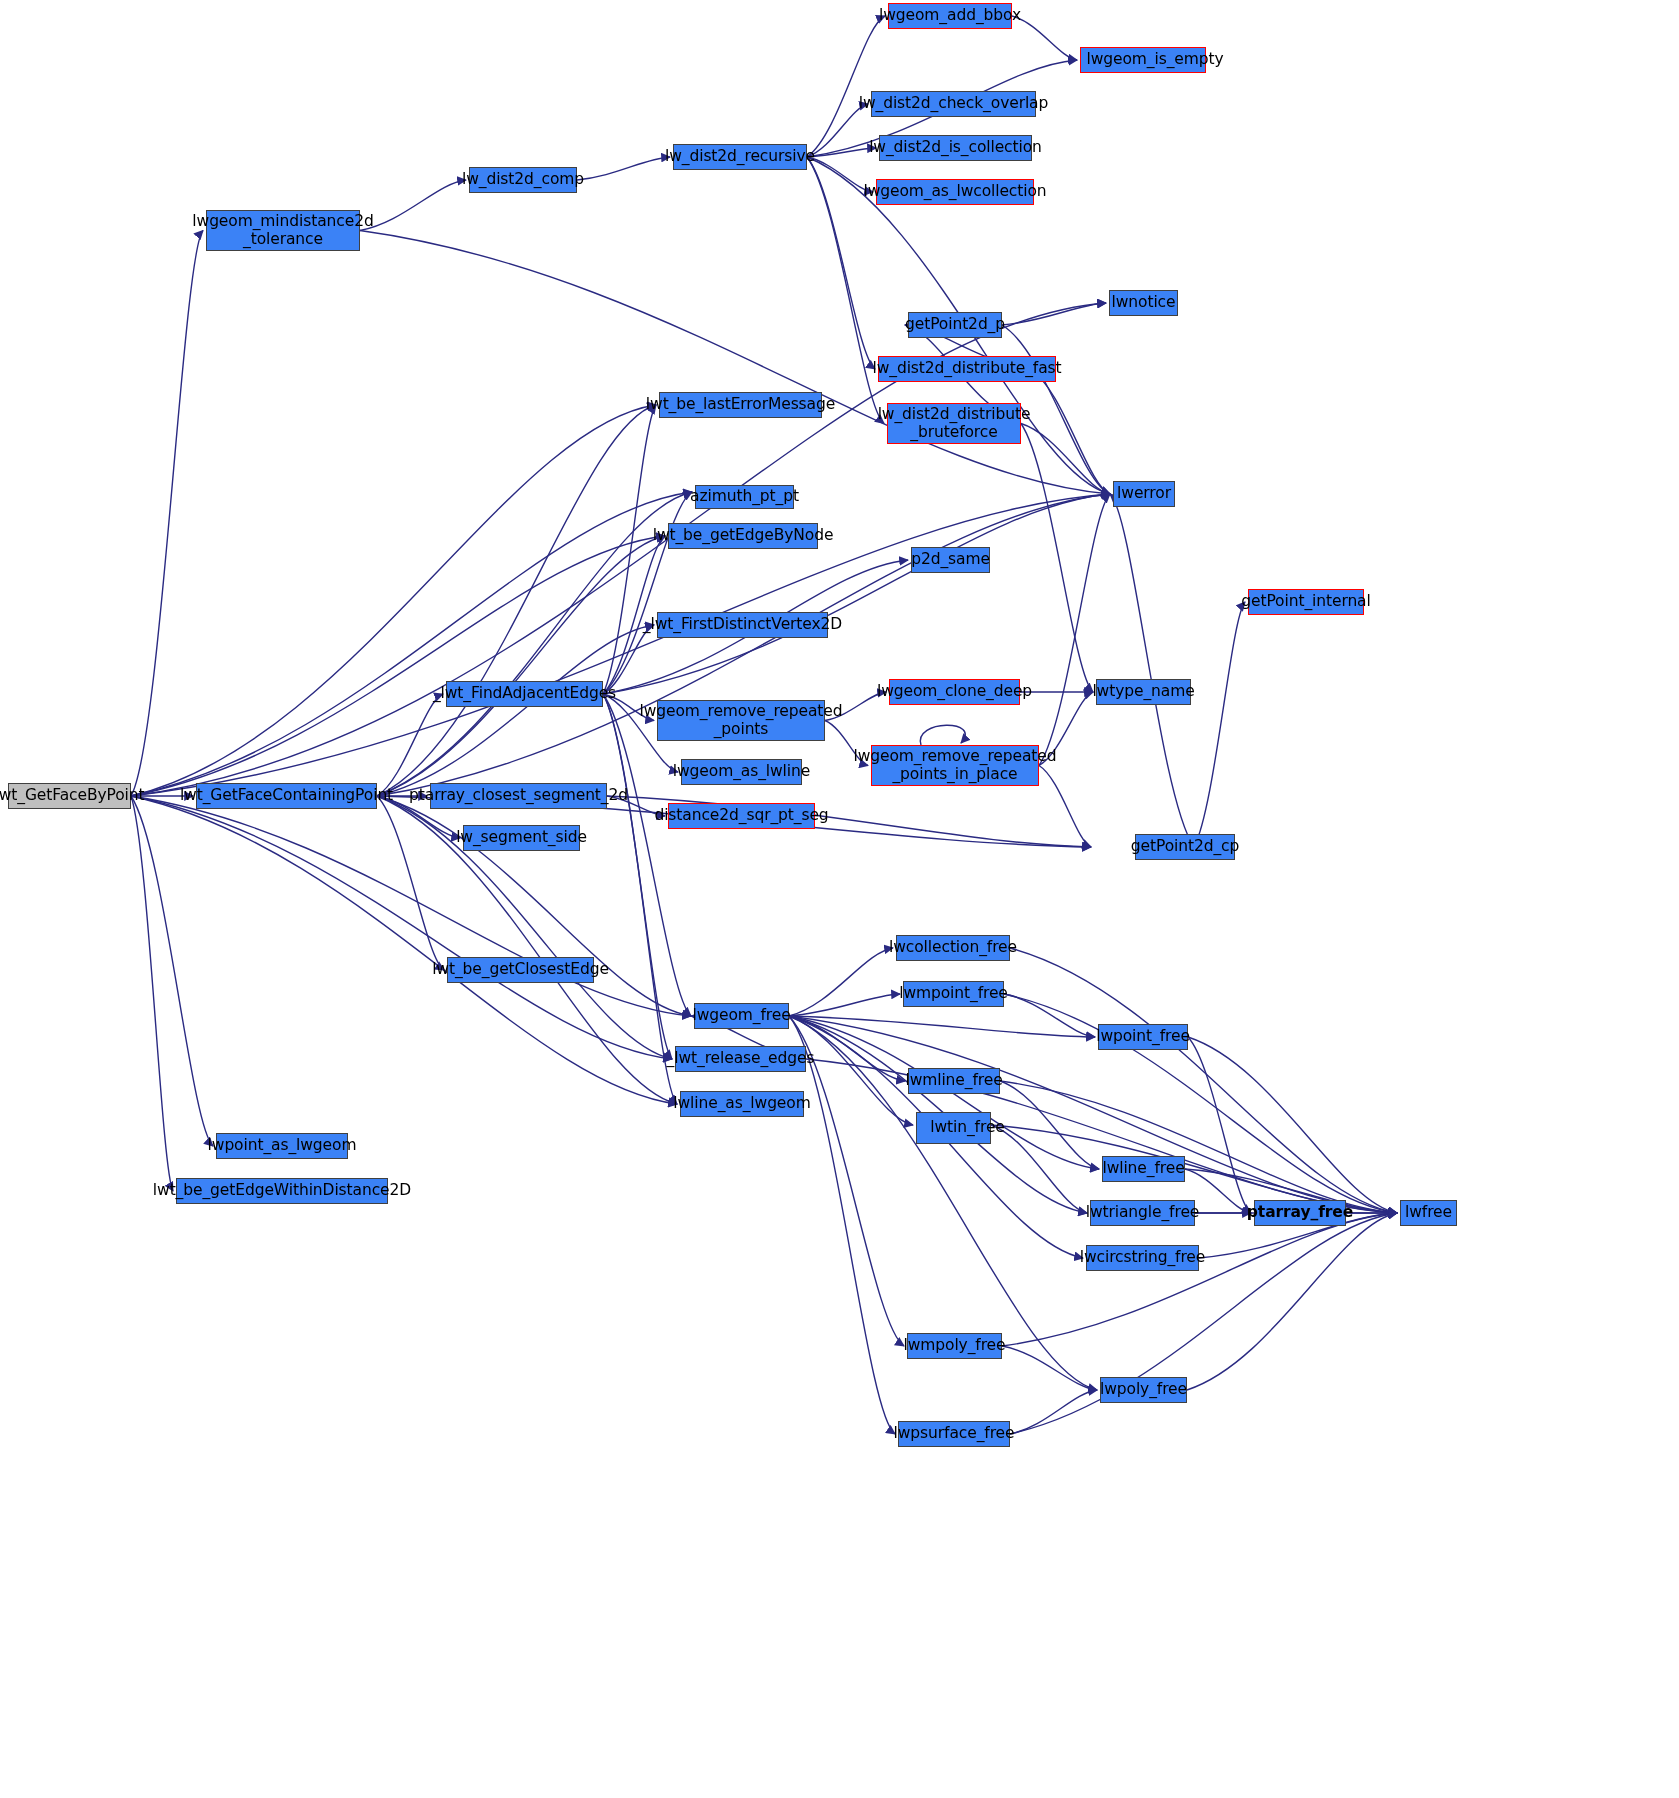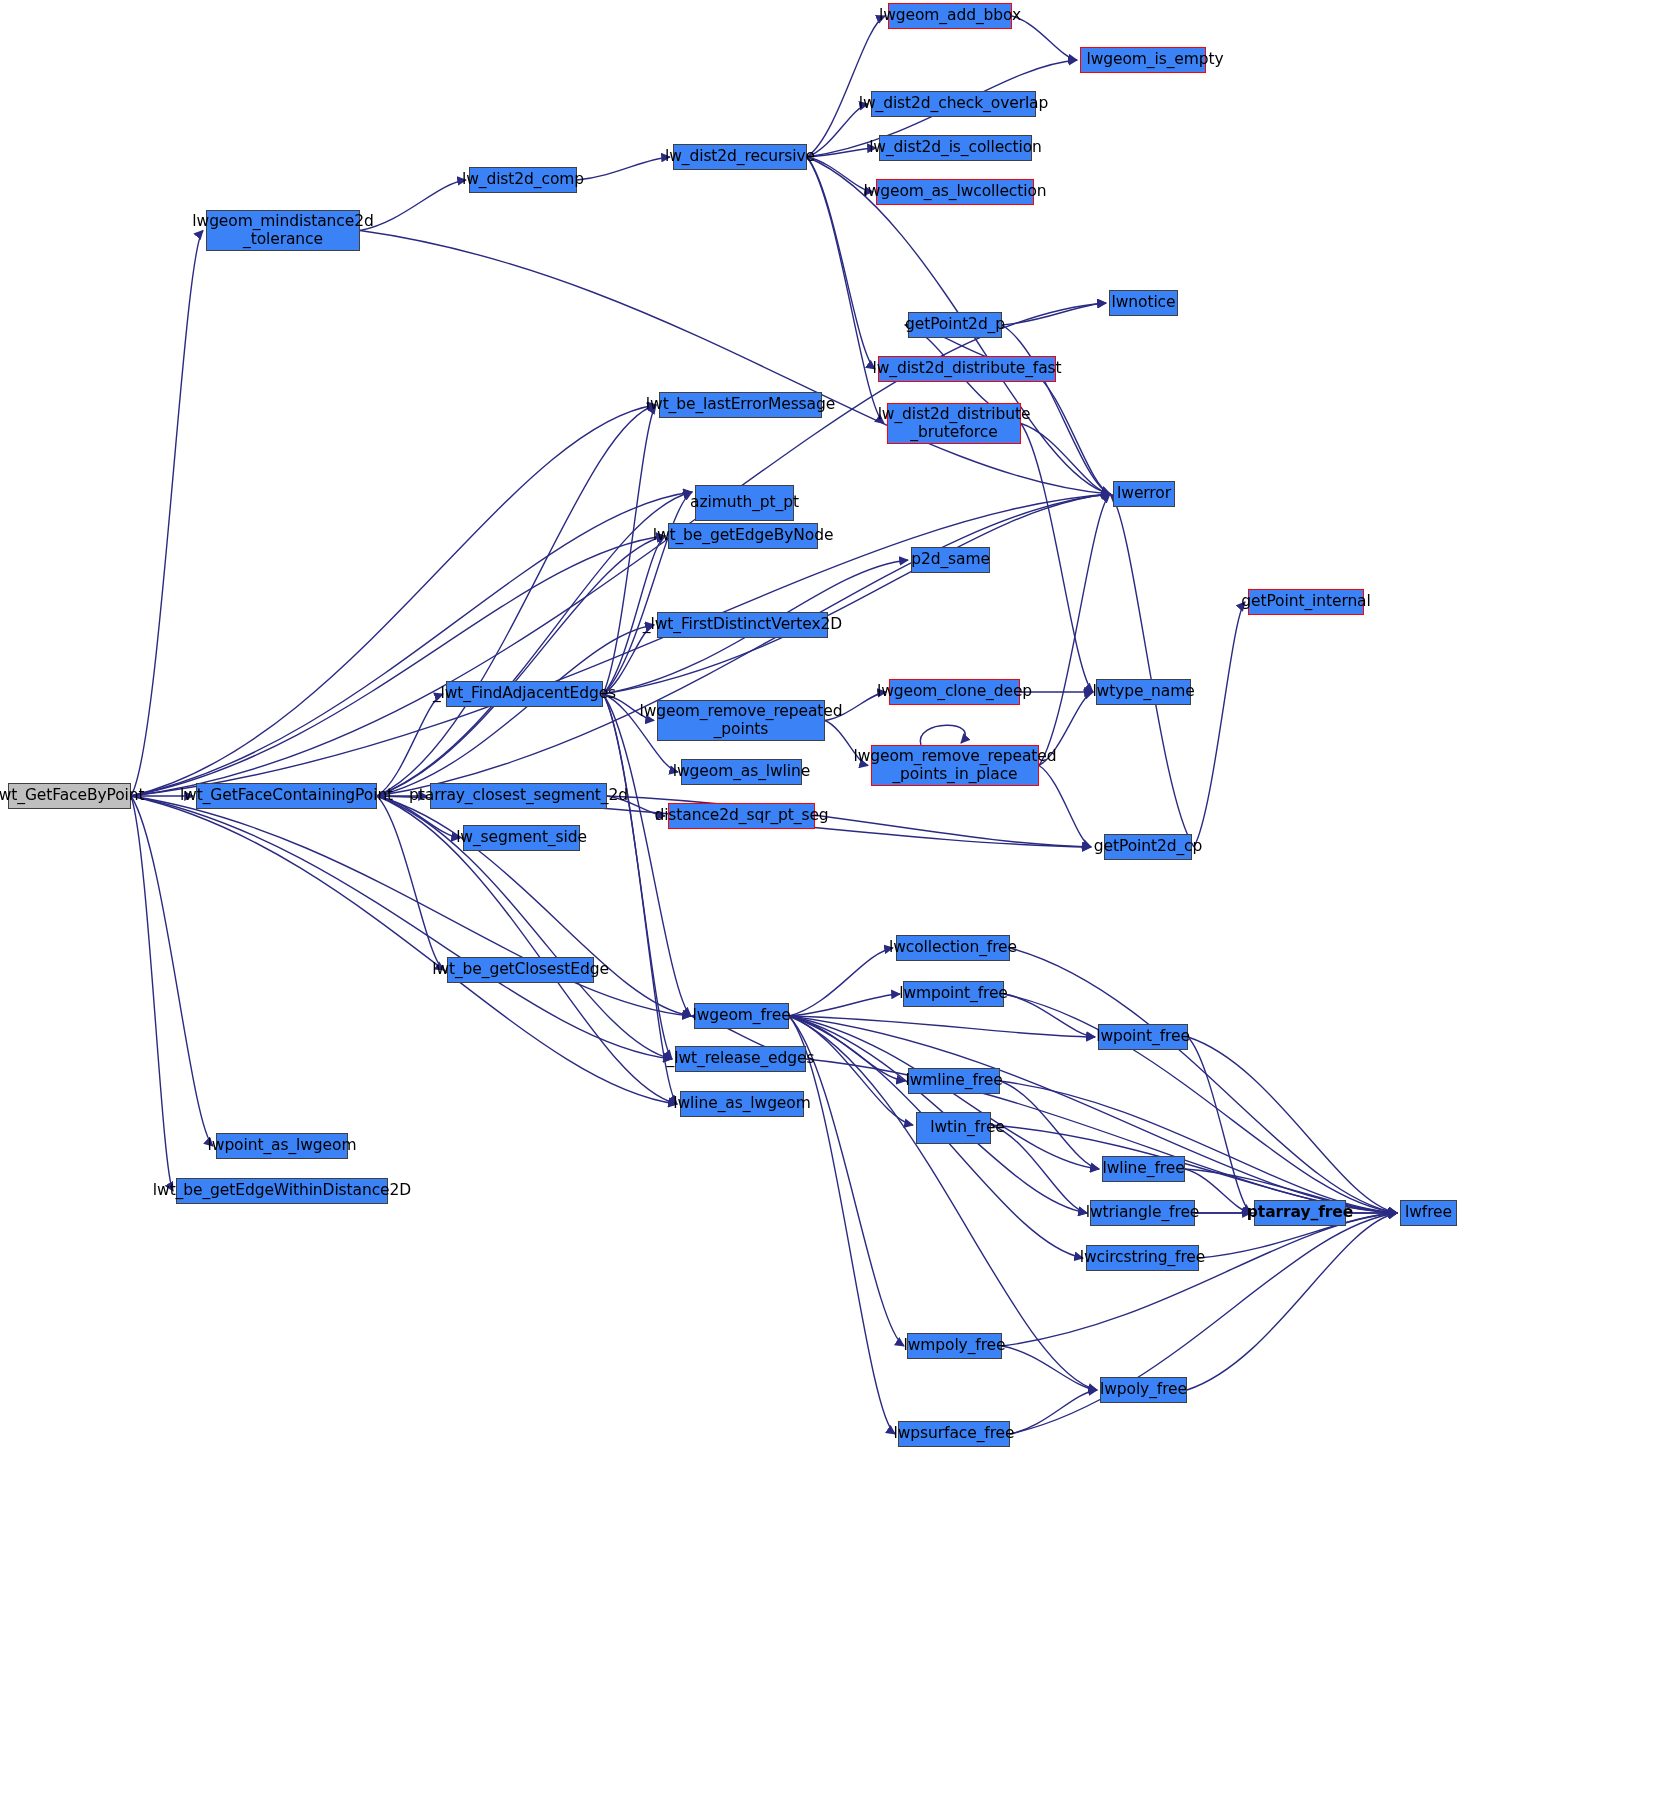--- a/index.html
+++ b/index.html
@@ -176,37 +176,37 @@
       <div class="node" style="left: 871px; top: 91px; width: 165px; height: 26px;"><span>lw_dist2d_check_overlap</span></div>
       <div class="node" style="left: 879px; top: 135px; width: 153px; height: 26px;"><span>lw_dist2d_is_collection</span></div>
       <div class="node red" style="left: 876px; top: 179px; width: 158px; height: 26px;"><span>lwgeom_as_lwcollection</span></div>
       <div class="node" style="left: 1109px; top: 290px; width: 69px; height: 26px;"><span>lwnotice</span></div>
       <div class="node" style="left: 908px; top: 312px; width: 94px; height: 26px;"><span>getPoint2d_p</span></div>
       <div class="node red" style="left: 878px; top: 356px; width: 178px; height: 26px;"><span>lw_dist2d_distribute_fast</span></div>
       <div class="node red" style="left: 887px; top: 403px; width: 134px; height: 41px;"><span>lw_dist2d_distribute
 _bruteforce</span></div>
       <div class="node" style="left: 659px; top: 392px; width: 163px; height: 26px;"><span>lwt_be_lastErrorMessage</span></div>
       <div class="node" style="left: 1113px; top: 481px; width: 62px; height: 26px;"><span>lwerror</span></div>
-      <div class="node" style="left: 695px; top: 485px; width: 99px; height: 36px;"><span>azimuth_pt_pt</span></div>
+      <div class="node" style="left: 695px; top: 485px; width: 99px; height: 24px;"><span>azimuth_pt_pt</span></div>
       <div class="node" style="left: 668px; top: 523px; width: 150px; height: 26px;"><span>lwt_be_getEdgeByNode</span></div>
       <div class="node" style="left: 911px; top: 547px; width: 79px; height: 26px;"><span>p2d_same</span></div>
       <div class="node red" style="left: 1248px; top: 589px; width: 116px; height: 26px;"><span>getPoint_internal</span></div>
       <div class="node" style="left: 657px; top: 612px; width: 171px; height: 26px;"><span>_lwt_FirstDistinctVertex2D</span></div>
       <div class="node" style="left: 1096px; top: 679px; width: 95px; height: 26px;"><span>lwtype_name</span></div>
       <div class="node red" style="left: 889px; top: 679px; width: 131px; height: 26px;"><span>lwgeom_clone_deep</span></div>
       <div class="node" style="left: 446px; top: 681px; width: 157px; height: 26px;"><span>_lwt_FindAdjacentEdges</span></div>
       <div class="node" style="left: 657px; top: 700px; width: 168px; height: 41px;"><span>lwgeom_remove_repeated
 _points</span></div>
       <div class="node red" style="left: 871px; top: 745px; width: 168px; height: 41px;"><span>lwgeom_remove_repeated
 _points_in_place</span></div>
       <div class="node" style="left: 681px; top: 759px; width: 121px; height: 26px;"><span>lwgeom_as_lwline</span></div>
       <div class="node" style="left: 196px; top: 783px; width: 181px; height: 26px;"><span>lwt_GetFaceContainingPoint</span></div>
       <div class="node" style="left: 430px; top: 783px; width: 177px; height: 26px;"><span>ptarray_closest_segment_2d</span></div>
       <div class="node red" style="left: 668px; top: 803px; width: 147px; height: 26px;"><span>distance2d_sqr_pt_seg</span></div>
-      <div class="node" style="left: 1104px; top: 834px; width: 88px; height: 26px;"><span>getPoint2d_cp</span></div>
+      <div class="node" style="left: 1135px; top: 834px; width: 100px; height: 26px;"><span>getPoint2d_cp</span></div>
       <div class="node" style="left: 463px; top: 825px; width: 117px; height: 26px;"><span>lw_segment_side</span></div>
       <div class="node" style="left: 896px; top: 935px; width: 114px; height: 26px;"><span>lwcollection_free</span></div>
       <div class="node" style="left: 447px; top: 957px; width: 147px; height: 26px;"><span>lwt_be_getClosestEdge</span></div>
       <div class="node" style="left: 903px; top: 981px; width: 101px; height: 26px;"><span>lwmpoint_free</span></div>
       <div class="node" style="left: 694px; top: 1003px; width: 95px; height: 26px;"><span>lwgeom_free</span></div>
       <div class="node" style="left: 1098px; top: 1024px; width: 90px; height: 26px;"><span>lwpoint_free</span></div>
       <div class="node" style="left: 675px; top: 1046px; width: 131px; height: 26px;"><span>_lwt_release_edges</span></div>
       <div class="node" style="left: 908px; top: 1068px; width: 92px; height: 26px;"><span>lwmline_free</span></div>
       <div class="node" style="left: 680px; top: 1091px; width: 124px; height: 26px;"><span>lwline_as_lwgeom</span></div>
       <div class="node" style="left: 916px; top: 1112px; width: 75px; height: 32px; padding-left: 28px;"><span>lwtin_free</span></div>

